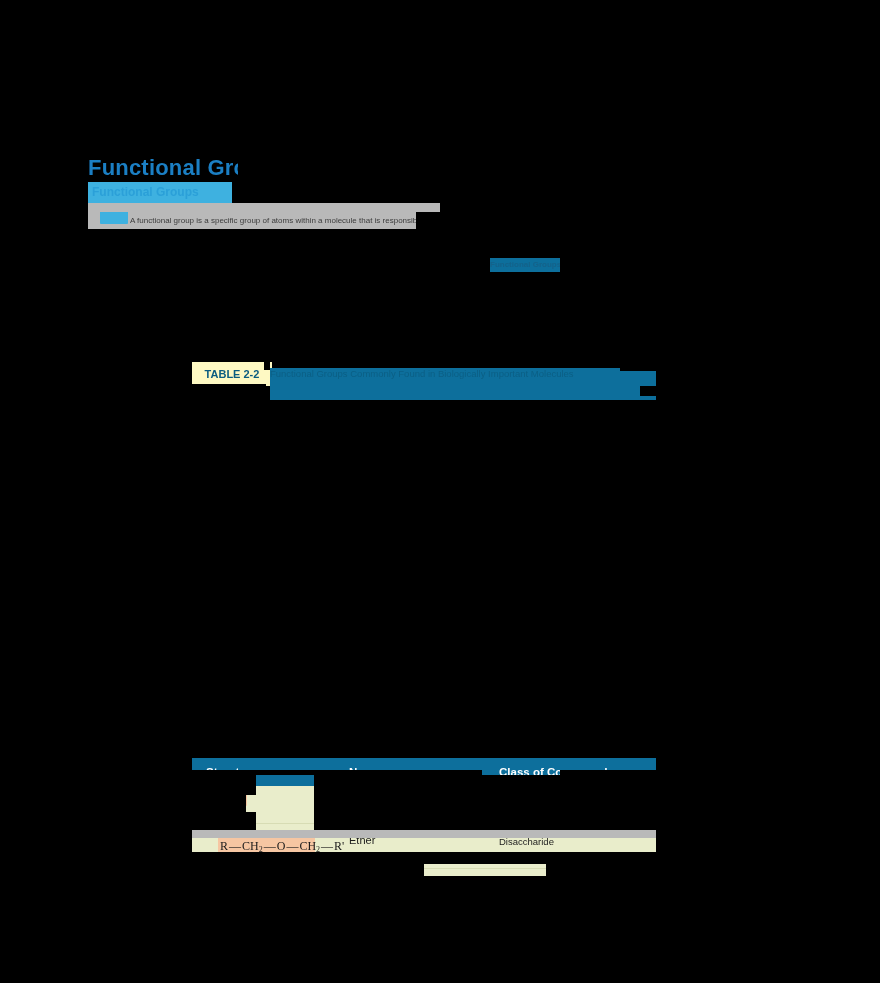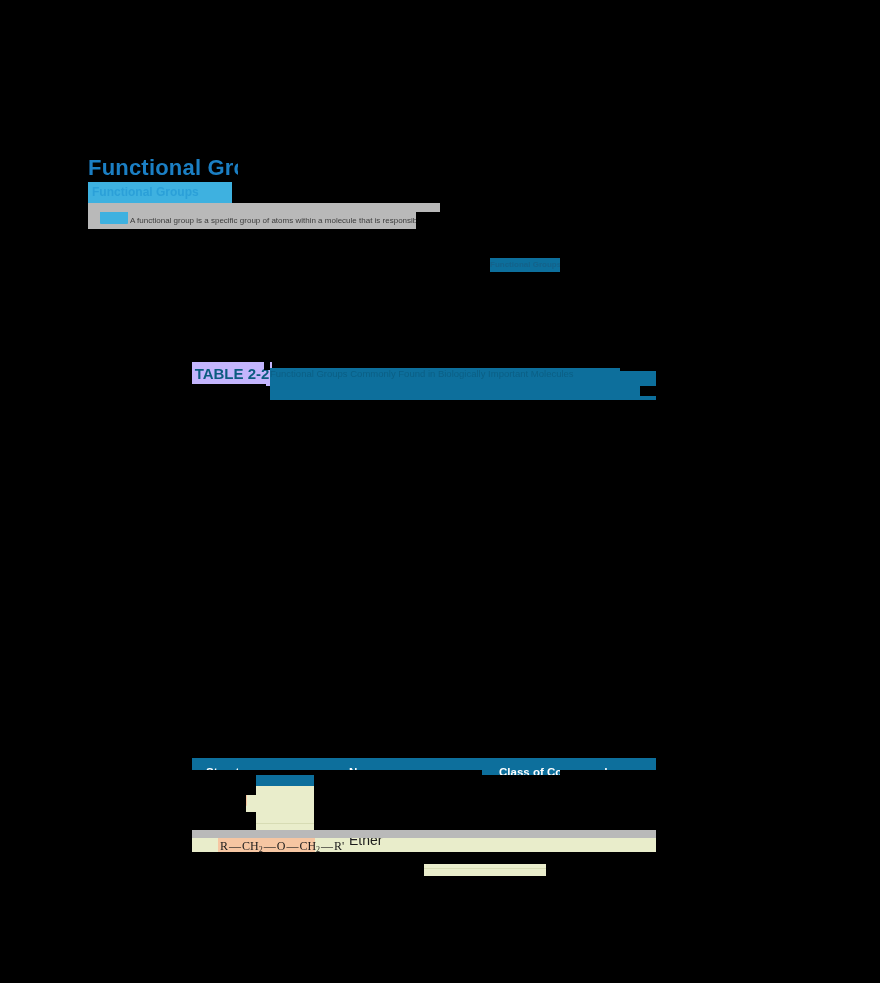--- a/index.html
+++ b/index.html
@@ -41,21 +41,21 @@
   .mid-cap{
     position:absolute;left:490px;top:258px;width:70px;height:14px;
     background:#0d6f9c;color:#14628a;font-size:8px;font-weight:bold;
     line-height:14px;overflow:hidden;white-space:nowrap;
   }
 
   
   .tbl{position:absolute;left:192px;top:362px;width:464px;}
   .tbl-label{
     position:absolute;left:0px;top:0px;width:80px;height:24px;
-    background:#c4b5fd;color:#0b5c80;font-size:15px;font-weight:bold;
+    background:#fef9c3;color:#0b5c80;font-size:11px;font-weight:bold;
     line-height:24px;text-align:center;overflow:hidden;white-space:nowrap;
   }
   .tbl-cap{
     position:absolute;left:78px;top:6px;width:386px;height:32px;
     background:#0d6f9c;color:#0b5f85;font-size:9.5px;line-height:12px;
     overflow:hidden;
   }
   .tbl-head{
     position:absolute;left:0px;top:396px;width:464px;height:28px;
     background:#0d6f9c;color:#ffffff;
@@ -66,21 +66,21 @@
   .th.c3{left:307px;}
 
   .rows{position:absolute;left:0px;top:424px;width:464px;}
   .row{
     position:relative;width:464px;background:#e9edcb;
     border-bottom:1px solid #d7dcb4;box-sizing:border-box;
   }
   .row .struct{position:absolute;left:0;top:0;width:155px;height:100%;}
   .row .nm{
     position:absolute;left:157px;top:10px;width:140px;
-    font-size:14px;color:#1c1c1c;line-height:12.5px;
+    font-size:11px;color:#1c1c1c;line-height:12.5px;
   }
   .row .cls{
     position:absolute;left:307px;top:10px;width:150px;
     font-size:9.5px;color:#1c1c1c;line-height:15px;
   }
   .cls div{margin-bottom:0px;}
   .foot-cap{
     position:absolute;left:232px;top:864px;width:120px;height:10px;
     background:#2a2a2a;color:#3a3a3a;font-size:6px;line-height:10px;
     overflow:hidden;white-space:nowrap;
@@ -145,20 +145,24 @@
       </div>
 
       <div class="row" style="height:45px;">
         <div class="struct">
           <div class="hlbox" style="left:26px;top:12px;width:97px;height:20px;"></div>
           <div class="chem" style="left:28px;top:15px;">
             <span>R</span> — <span>CH</span><span class="sub">2</span> — <span>O</span> — <span>CH</span><span class="sub">2</span> — <span>R'</span>
           </div>
         </div>
         <div class="nm">Ether</div>
+        <div class="cls">
+          <div>Disaccharide</div>
+          <div>Polysaccharide</div>
+        </div>
       </div>
 
       <div class="row" style="height:32px;">
         <div class="struct">
           <div class="hlbox" style="left:34px;top:0px;width:26px;height:32px;"></div>
           <div class="vstack" style="left:34px;top:2px;width:26px;">
             <div>O</div>
             <div style="font-size:9px;">‖</div>
             <div>C</div>
           </div>

